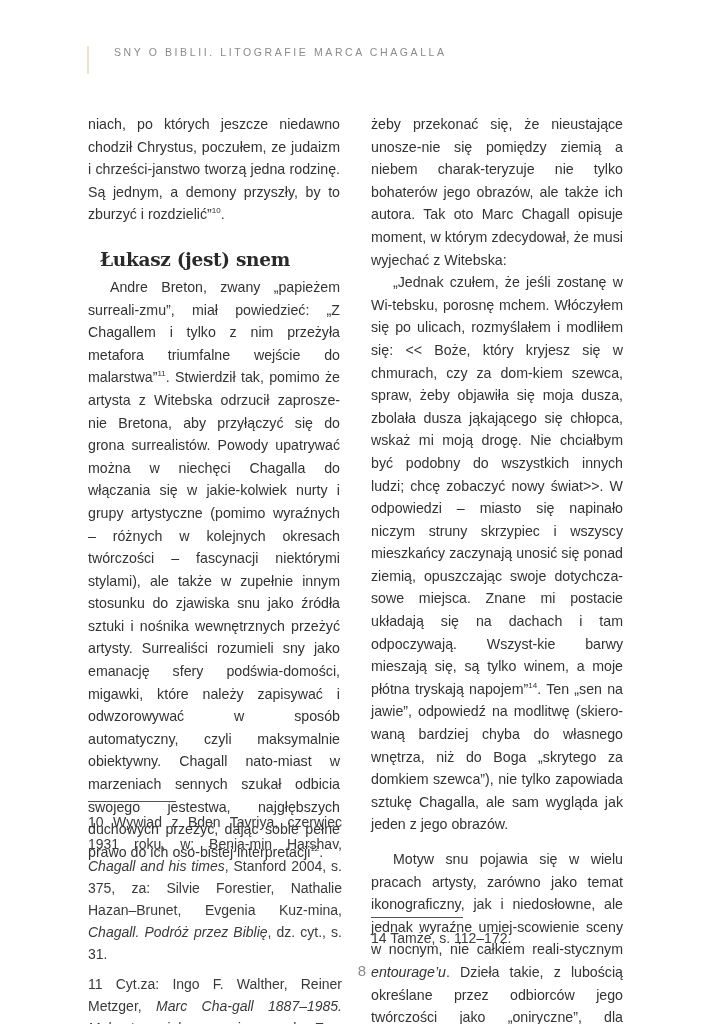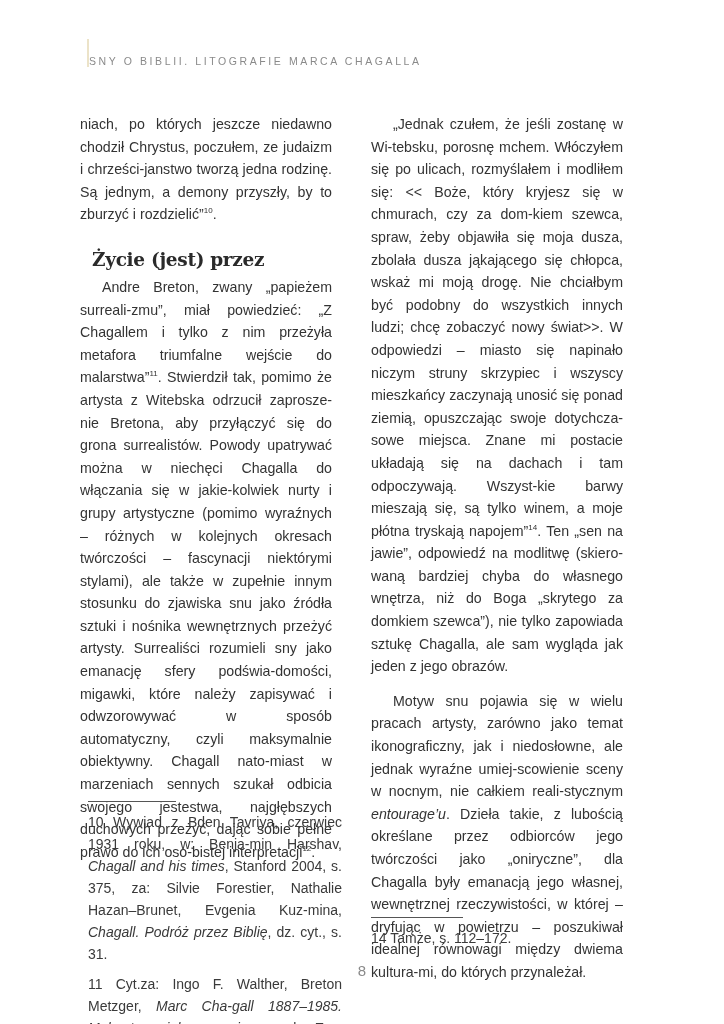--- a/index.html
+++ b/index.html
@@ -11,44 +11,44 @@
       width: 724px;
       height: 1024px;
       position: relative;
       overflow: hidden;
       font-family: "DejaVu Sans", sans-serif;
       color: #3a3a3a;
     }
     .running-head {
       position: absolute;
       left: 87px;
-      top: 39px;
+      top: 46px;
       height: 28px;
       border-left: 2px solid #ece3c8;
-      padding-left: 0;
+      padding-left: 25px;
       display: flex;
-      align-items: flex-end;
+      align-items: flex-start;
     }
     .running-head span {
       font-family: "Liberation Sans", sans-serif;
       font-size: 10.5px;
       letter-spacing: 2.6px;
       color: #8a8a8a;
       text-transform: uppercase;
     }
     .column {
       position: absolute;
       top: 113px;
       width: 252px;
       font-family: "Liberation Sans", sans-serif;
       font-size: 14.2px;
       line-height: 22.6px;
       color: #333333;
     }
-    .col-left { left: 80px; }
+    .col-left { left: 88px; }
     .col-right { left: 371px; }
     .column p {
       margin: 0;
       text-align: justify;
       hyphens: manual;
     }
     .column p.indent { text-indent: 22px; }
     .column p.gap { margin-top: 12px; }
     .section-heading {
       font-family: "DejaVu Serif", serif;
@@ -99,34 +99,35 @@
 </head>
 <body>
 
 <div class="running-head">
   <span>SNY O BIBLII. LITOGRAFIE MARCA CHAGALLA</span>
 </div>
 
 <div class="column col-left">
   <p><span>niach, po których jeszcze niedawno chodził Chrystus, poczułem, ze judaizm i chrześci-janstwo tworzą jedna rodzinę. Są jednym, a demony przyszły, by to zburzyć i rozdzielić”</span><sup>10</sup>.</p>
 
-  <h2 class="section-heading">Życie (jest) przez</h2>
+  <h2 class="section-heading">Łukasz (jest) snem</h2>
 
   <p class="indent"><span>Andre Breton, zwany „papieżem surreali-zmu”, miał powiedzieć: „Z Chagallem i tylko z nim przeżyła metafora triumfalne wejście do malarstwa”</span><sup>11</sup><span>. Stwierdził tak, pomimo że artysta z Witebska odrzucił zaprosze-nie Bretona, aby przyłączyć się do grona surrealistów. Powody upatrywać można w niechęci Chagalla do włączania się w jakie-kolwiek nurty i grupy artystyczne (pomimo wyraźnych – różnych w kolejnych okresach twórczości – fascynacji niektórymi stylami), ale także w zupełnie innym stosunku do zjawiska snu jako źródła sztuki i nośnika wewnętrznych przeżyć artysty. Surrealiści rozumieli sny jako emanację sfery podświa-domości, migawki, które należy zapisywać i odwzorowywać w sposób automatyczny, czyli maksymalnie obiektywny. Chagall nato-miast w marzeniach sennych szukał odbicia swojego jestestwa, najgłębszych duchowych przeżyć, dając sobie pełne prawo do ich oso-bistej interpretacji</span><sup>12</sup><span>.</span></p>
 
 </div>
 
 <div class="footnotes fn-left">
   <div class="fn-rule"></div>
   <p class="footnote"><span>10</span> <span>Wywiad z Bden Tavriya, czerwiec 1931 roku, w: Benja-min Harshav, </span><em>Chagall and his times</em><span>, Stanford 2004, s. 375, za: Silvie Forestier, Nathalie Hazan–Brunet, Evgenia Kuz-mina, </span><em>Chagall. Podróż przez Biblię</em><span>, dz. cyt., s. 31.</span></p>
-  <p class="footnote"><span>11</span> <span> Cyt.za: Ingo F. Walther, Breton Metzger, </span><em>Marc Cha-gall 1887–1985. Malarstwo jako poezja</em><span>, przeł. Ewa Wanat, Warszawa 2005, s. 15.</span></p>
+  <p class="footnote"><span>11</span> <span> Cyt.za: Ingo F. Walther, Reiner Metzger, </span><em>Marc Cha-gall 1887–1985. Malarstwo jako poezja</em><span>, przeł. Ewa Wanat, Warszawa 2005, s. 15.</span></p>
   <p class="footnote"><span>13</span> <span>Marc Chagall, </span><em>Moje życie</em><span>, tłum. Jolanta Sell, Kraków 2003.</span></p>
 </div>
 
 <div class="column col-right">
+  <p>żeby przekonać się, że nieustające unosze-nie się pomiędzy ziemią a niebem charak-teryzuje nie tylko bohaterów jego obrazów, ale także ich autora. Tak oto Marc Chagall opisuje moment, w którym zdecydował, że musi wyjechać z Witebska:</p>
 
   <p class="indent"><span>„Jednak czułem, że jeśli zostanę w Wi-tebsku, porosnę mchem. Włóczyłem się po ulicach, rozmyślałem i modliłem się: &lt;&lt; Boże, który kryjesz się w chmurach, czy za dom-kiem szewca, spraw, żeby objawiła się moja dusza, zbolała dusza jąkającego się chłopca, wskaż mi moją drogę. Nie chciałbym być podobny do wszystkich innych ludzi; chcę zobaczyć nowy świat&gt;&gt;. W odpowiedzi – miasto się napinało niczym struny skrzypiec i wszyscy mieszkańcy zaczynają unosić się ponad ziemią, opuszczając swoje dotychcza-sowe miejsca. Znane mi postacie układają się na dachach i tam odpoczywają. Wszyst-kie barwy mieszają się, są tylko winem, a moje płótna tryskają napojem”</span><sup>14</sup><span>. Ten „sen na jawie”, odpowiedź na modlitwę (skiero-waną bardziej chyba do własnego wnętrza, niż do Boga „skrytego za domkiem szewca”), nie tylko zapowiada sztukę Chagalla, ale sam wygląda jak jeden z jego obrazów.</span></p>
 
   <p class="indent gap"><span>Motyw snu pojawia się w wielu pracach artysty, zarówno jako temat ikonograficzny, jak i niedosłowne, ale jednak wyraźne umiej-scowienie sceny w nocnym, nie całkiem reali-stycznym </span><em>entourage’u</em><span>. Dzieła takie, z lubością określane przez odbiorców jego twórczości jako „oniryczne”, dla Chagalla były emanacją jego własnej, wewnętrznej rzeczywistości, w której – dryfując w powietrzu – poszukiwał idealnej równowagi między dwiema kultura-mi, do których przynależał.</span></p>
 </div>
 
 <div class="footnotes fn-right">
   <div class="fn-rule" style="width:92px"></div>
   <p class="footnote"><span>14</span> <span>Tamże, s. 112–172.</span></p>
 </div>

